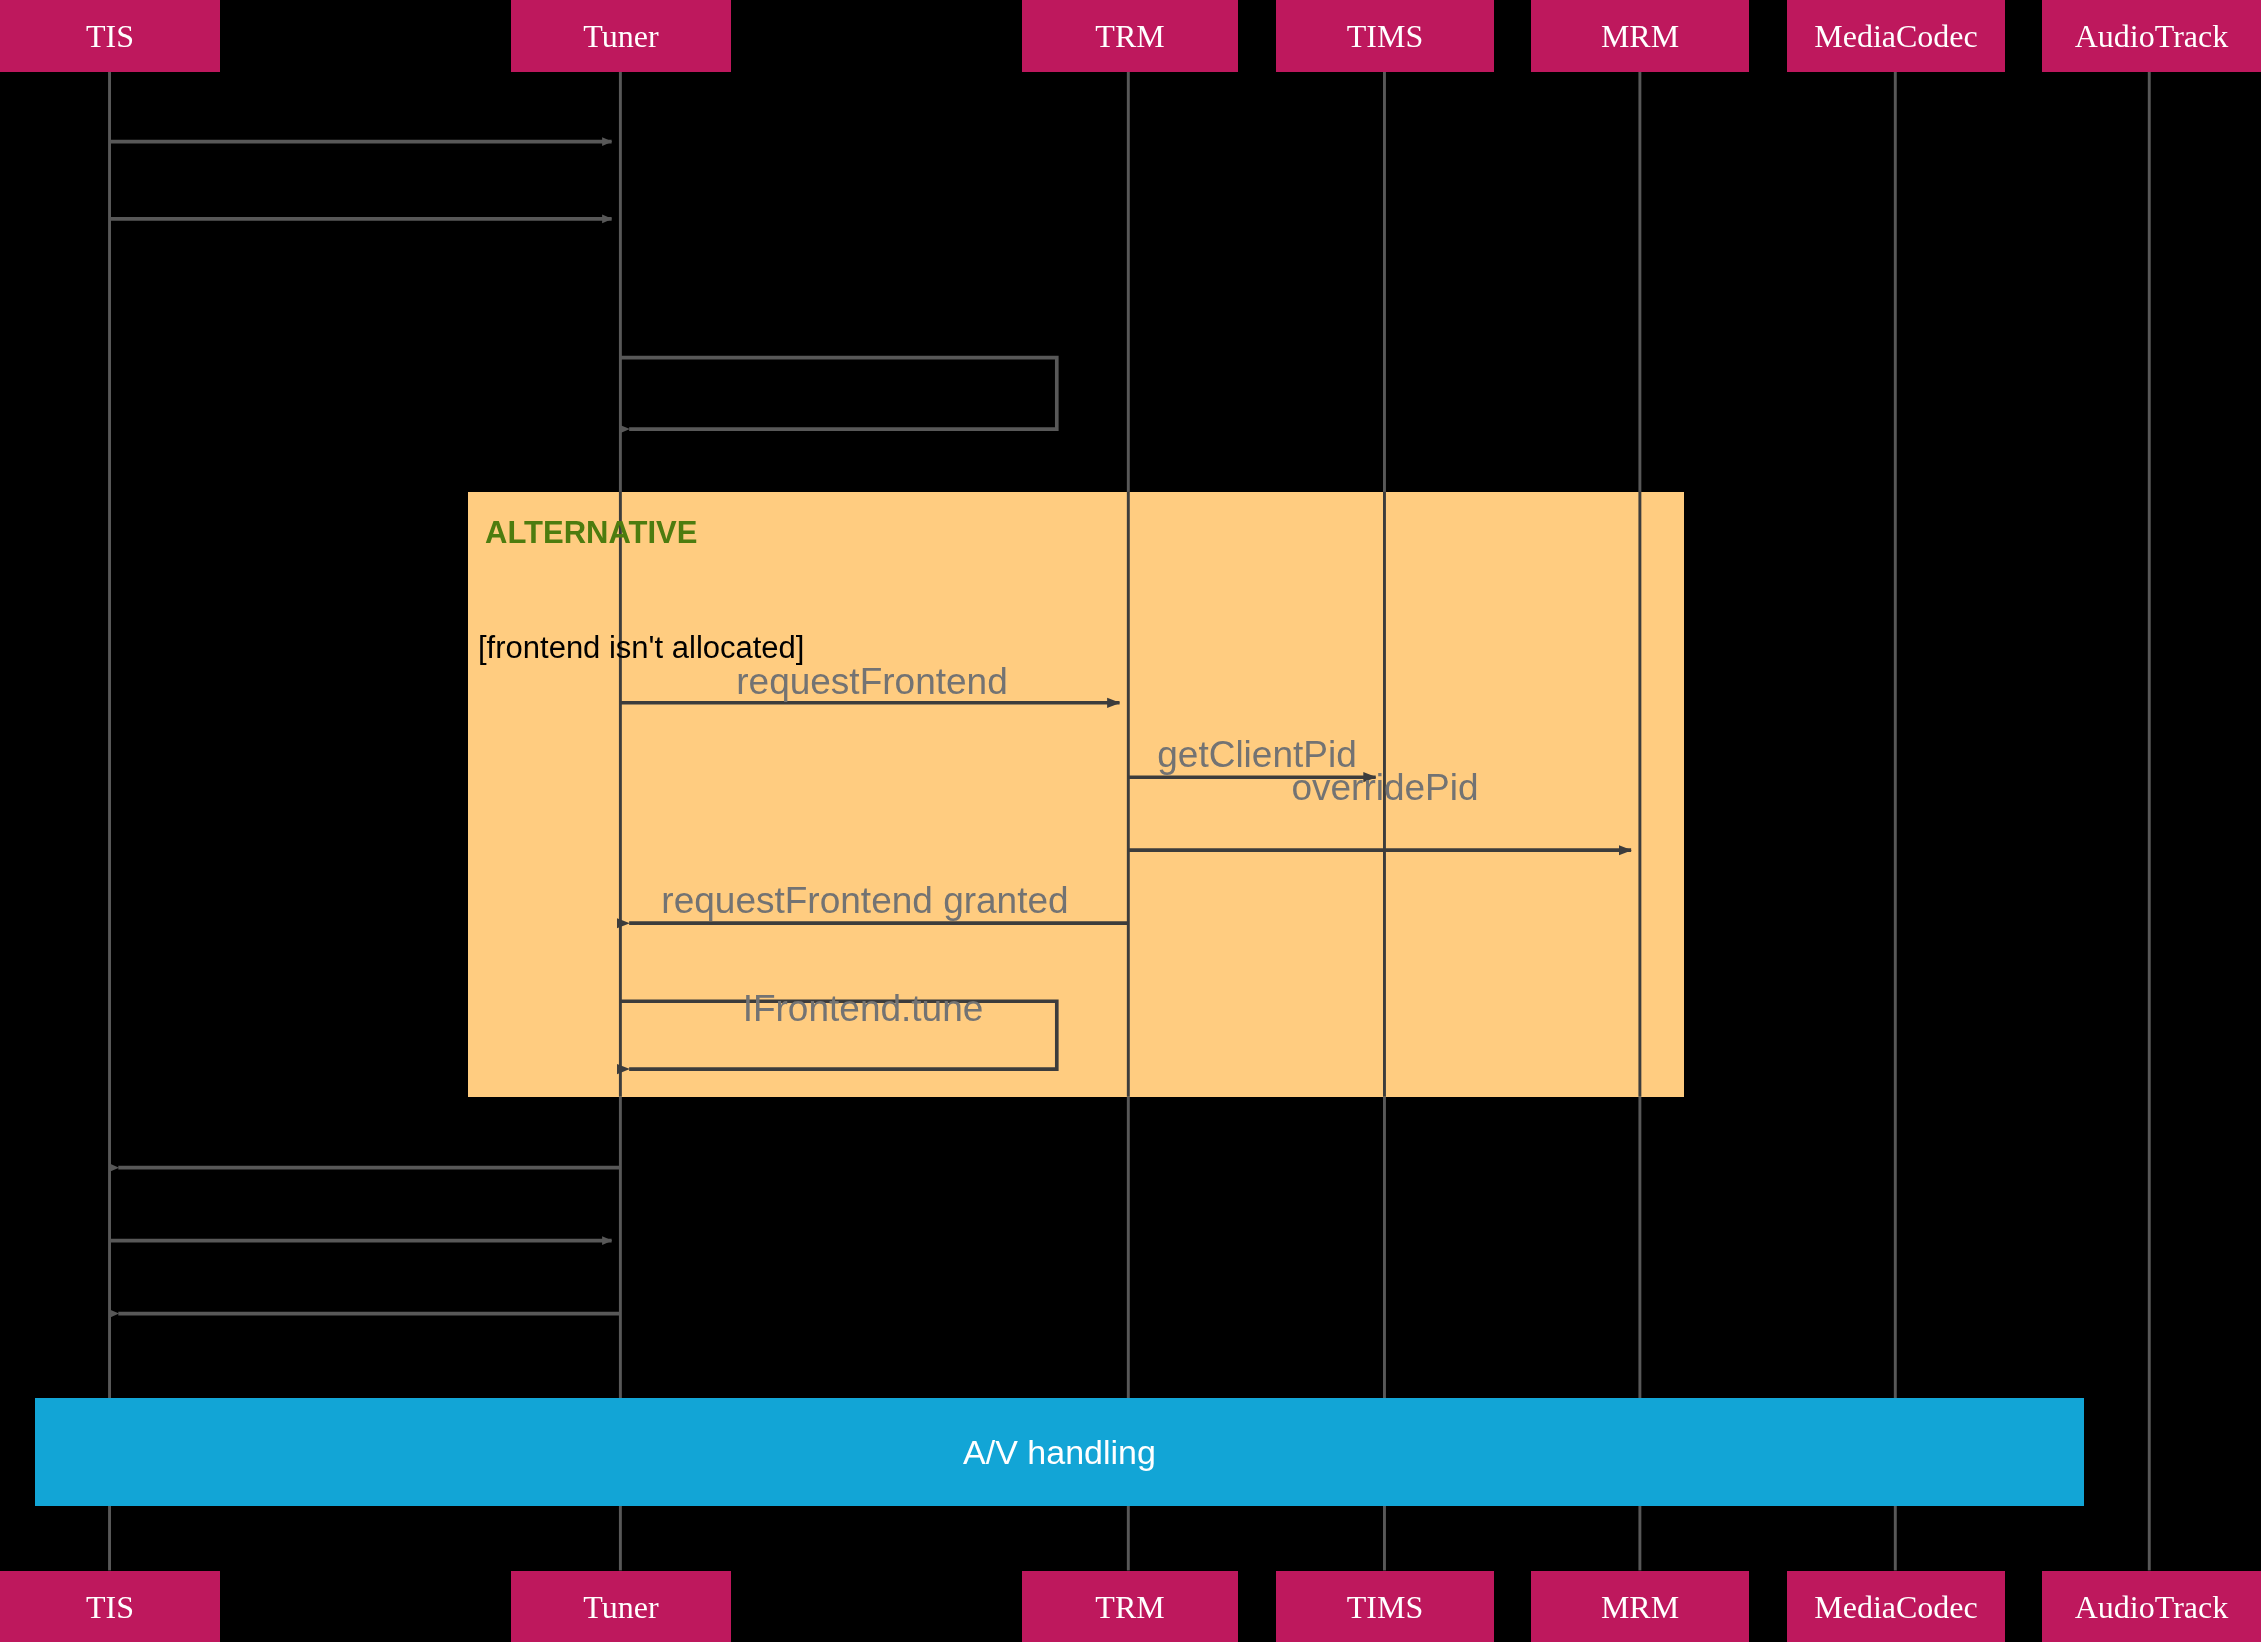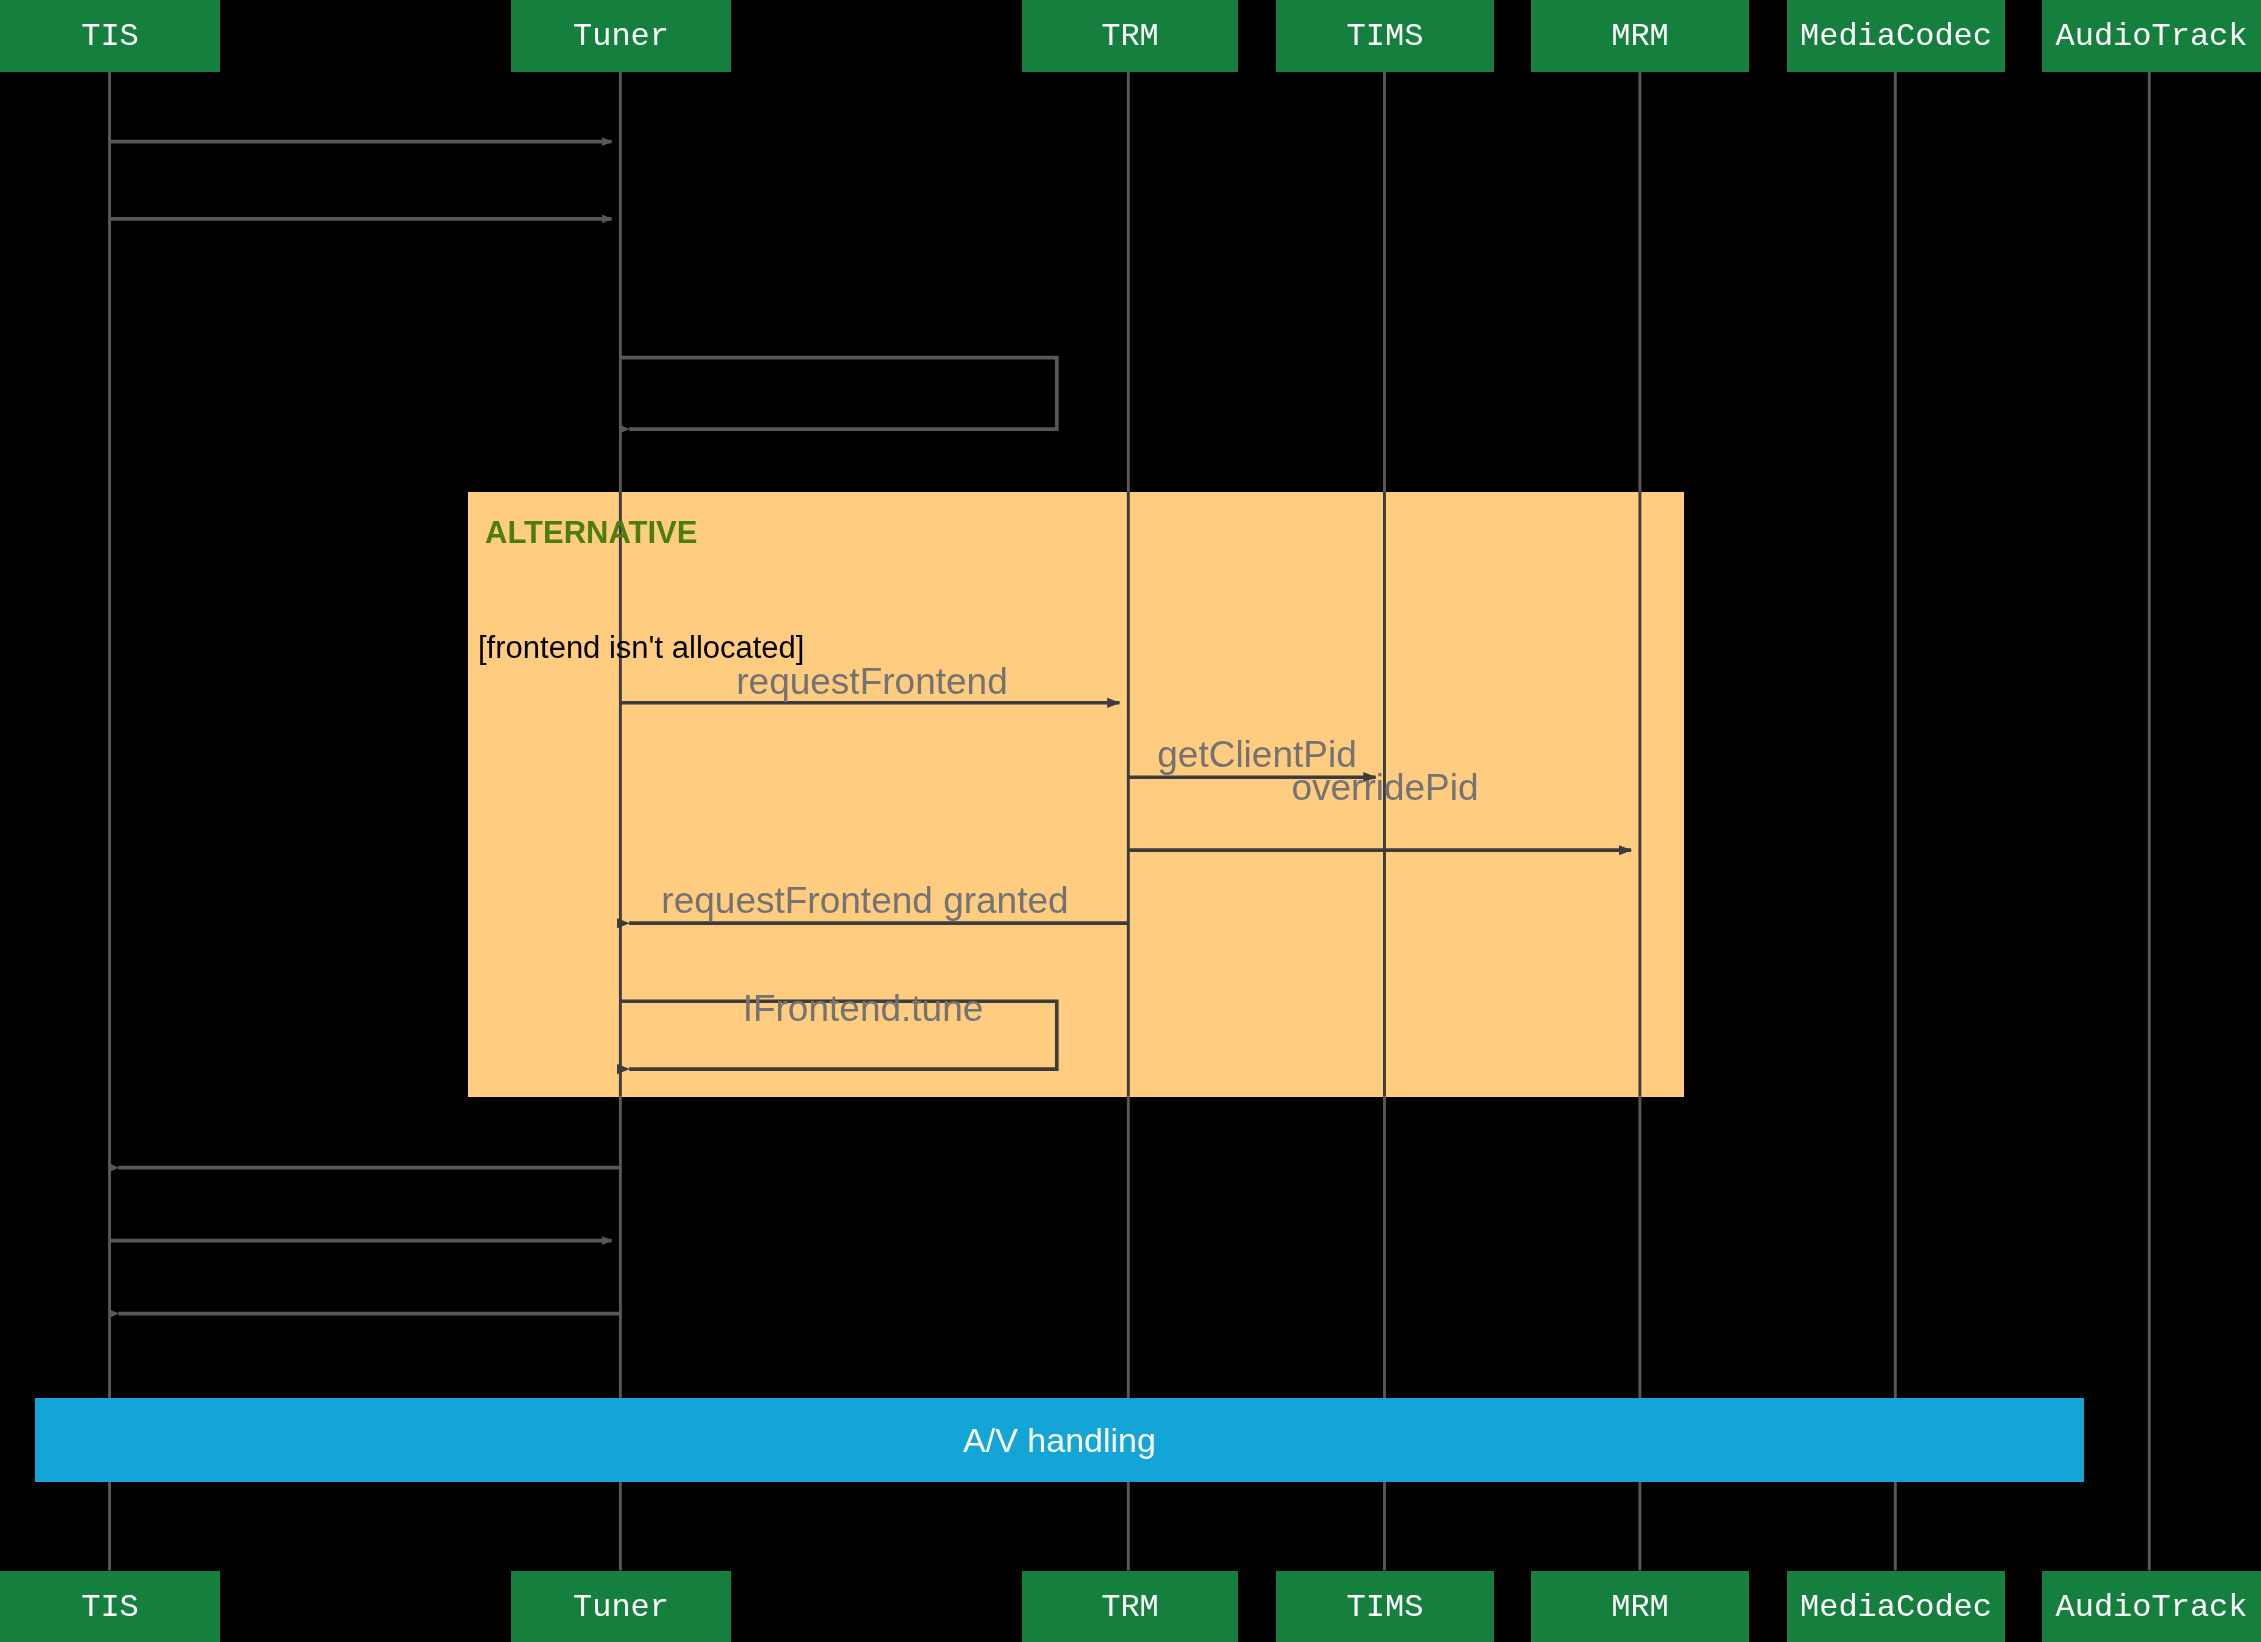--- a/index.html
+++ b/index.html
@@ -17,27 +17,27 @@
   }
   svg.layer {
     position: absolute;
     left: 0;
     top: 0;
     width: 2261px;
     height: 1642px;
   }
   .participant-box {
     position: absolute;
-    background: #15803d;
+    background: #be185d;
     color: #ffffff;
     display: flex;
     align-items: center;
     justify-content: center;
     font-size: 32px;
-    font-family: Liberation Mono, monospace;
+    font-family: Liberation Serif, serif;
     box-sizing: border-box;
     white-space: nowrap;
   }
   .fragment {
     position: absolute;
     background: #ffcc80;
     box-sizing: border-box;
   }
   .fragment-label {
     position: absolute;
@@ -144,21 +144,21 @@
   <div class="msg-label" style="left:863px; top:958px;margin-top:30px;">IFrontend.tune</div>
 
   <div class="participant-box" style="left:0px;    top:0px; width:220px; height:72px;">TIS</div>
   <div class="participant-box" style="left:511px;  top:0px; width:220px; height:72px;">Tuner</div>
   <div class="participant-box" style="left:1022px; top:0px; width:216px; height:72px;">TRM</div>
   <div class="participant-box" style="left:1276px; top:0px; width:218px; height:72px;">TIMS</div>
   <div class="participant-box" style="left:1531px; top:0px; width:218px; height:72px;">MRM</div>
   <div class="participant-box" style="left:1787px; top:0px; width:218px; height:72px;">MediaCodec</div>
   <div class="participant-box" style="left:2042px; top:0px; width:219px; height:72px;">AudioTrack</div>
 
-  <div class="grouped-bar" style="left:35px; top:1398px; width:2049px; height:84px;">A/V handling</div>
+  <div class="grouped-bar" style="left:35px; top:1398px; width:2049px; height:108px;">A/V handling</div>
 
   <div class="participant-box" style="left:0px;    top:1571px; width:220px; height:72px;">TIS</div>
   <div class="participant-box" style="left:511px;  top:1571px; width:220px; height:72px;">Tuner</div>
   <div class="participant-box" style="left:1022px; top:1571px; width:216px; height:72px;">TRM</div>
   <div class="participant-box" style="left:1276px; top:1571px; width:218px; height:72px;">TIMS</div>
   <div class="participant-box" style="left:1531px; top:1571px; width:218px; height:72px;">MRM</div>
   <div class="participant-box" style="left:1787px; top:1571px; width:218px; height:72px;">MediaCodec</div>
   <div class="participant-box" style="left:2042px; top:1571px; width:219px; height:72px;">AudioTrack</div>
 
 </div>

